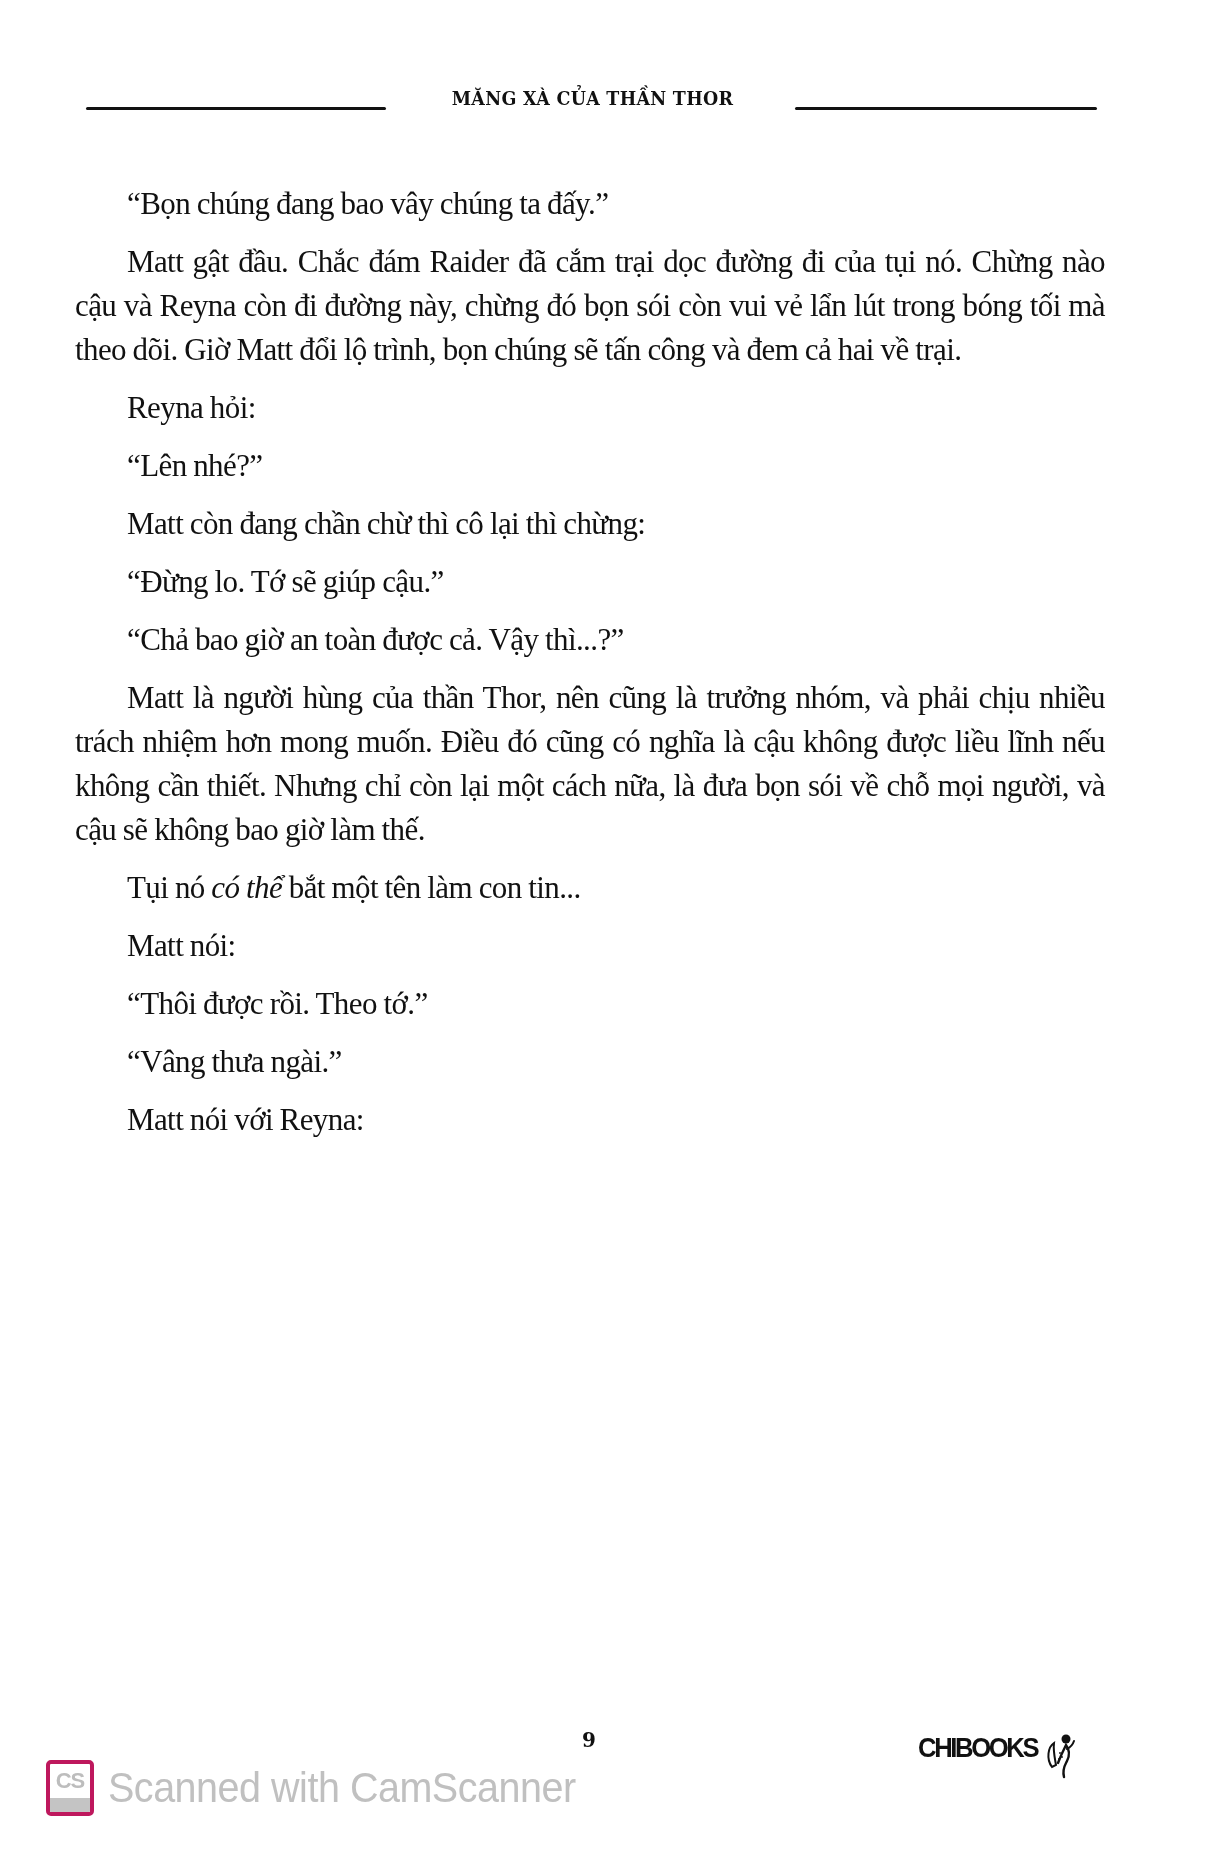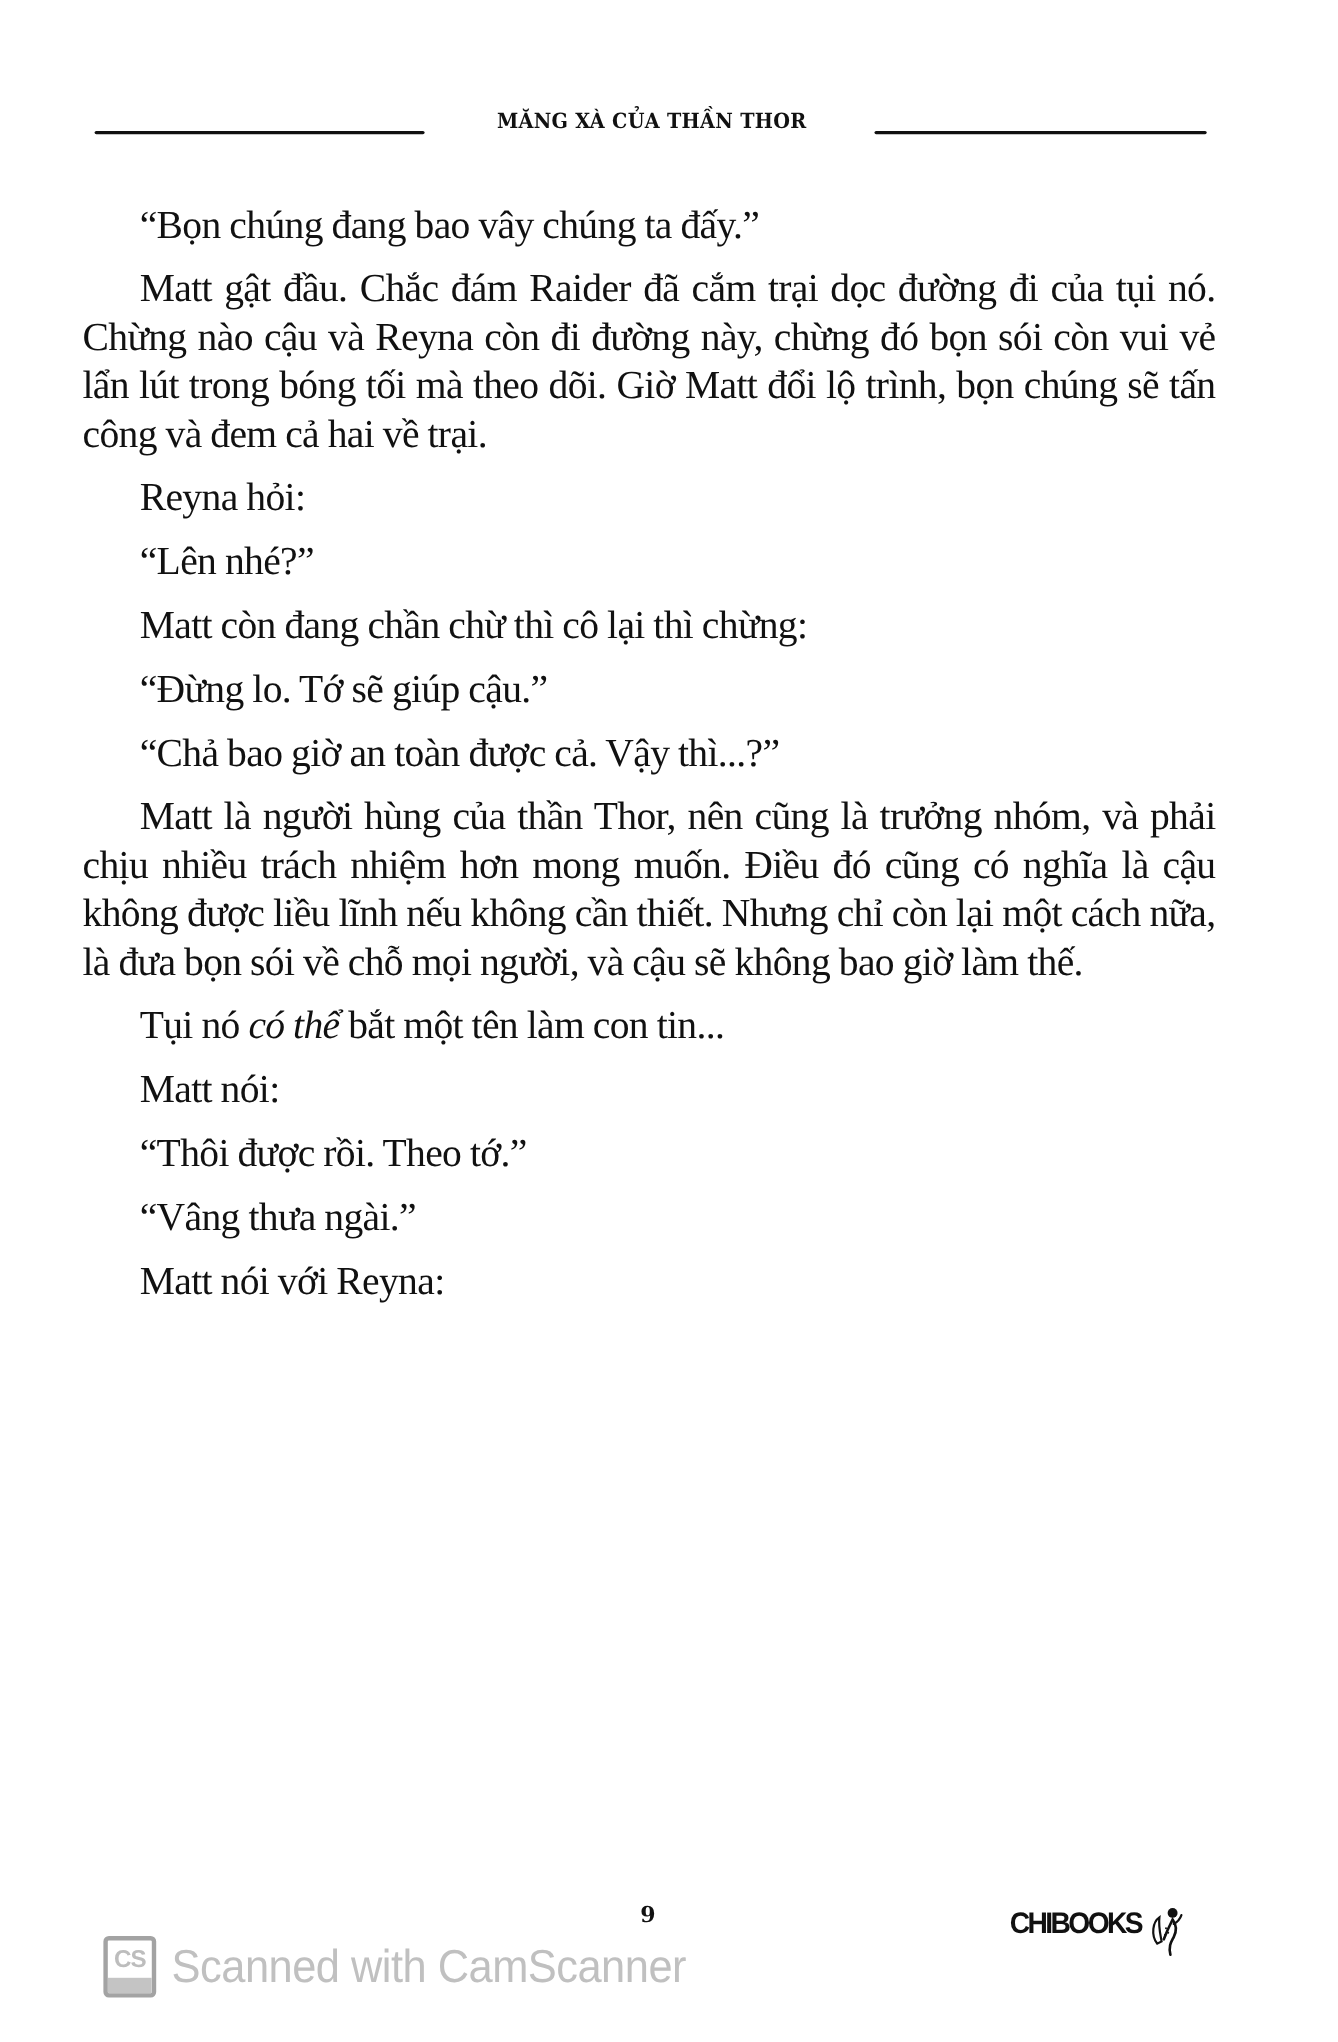--- a/index.html
+++ b/index.html
@@ -10,21 +10,21 @@
     body {
       width: 1216px;
       height: 1856px;
       position: relative;
       overflow: hidden;
       color: #111111;
       font-family: "Liberation Serif", "DejaVu Serif", serif;
     }
     .running-head {
       position: absolute;
-      top: 97px;
+      top: 85px;
       left: 0;
       width: 1216px;
       height: 36px;
     }
     .rule {
       position: absolute;
       top: 22px;
       height: 3px;
       background: #111;
       border-radius: 2px;
@@ -44,21 +44,21 @@
       transform: scaleX(0.92);
       transform-origin: center;
       white-space: nowrap;
     }
 
     .body-text {
       position: absolute;
       left: 75px;
       top: 182px;
       width: 1030px;
-      font-size: 36px;
+      font-size: 31px;
       line-height: 44px;
       letter-spacing: -0.6px;
       word-spacing: -0.5px;
     }
     .para {
       margin: 0 0 14px 0;
       text-indent: 52px;
       text-align: justify;
       text-align-last: left;
     }
@@ -101,27 +101,26 @@
       position: absolute;
       left: 46px;
       top: 1760px;
       display: flex;
       align-items: center;
       color: #bdbdbd;
     }
     .cs-badge {
       width: 48px;
       height: 56px;
-      border: 4px solid #a3a3a3;
+      border: 4px solid #be185d;
       border-radius: 5px;
       box-sizing: border-box;
       position: relative;
       background: #ffffff;
       overflow: hidden;
-      margin-left: 48px;
     }
     .cs-badge .cs-text {
       position: absolute;
       top: 4px;
       left: 0;
       width: 100%;
       text-align: center;
       font-family: "Liberation Sans", "DejaVu Sans", sans-serif;
       font-weight: bold;
       font-size: 22px;

